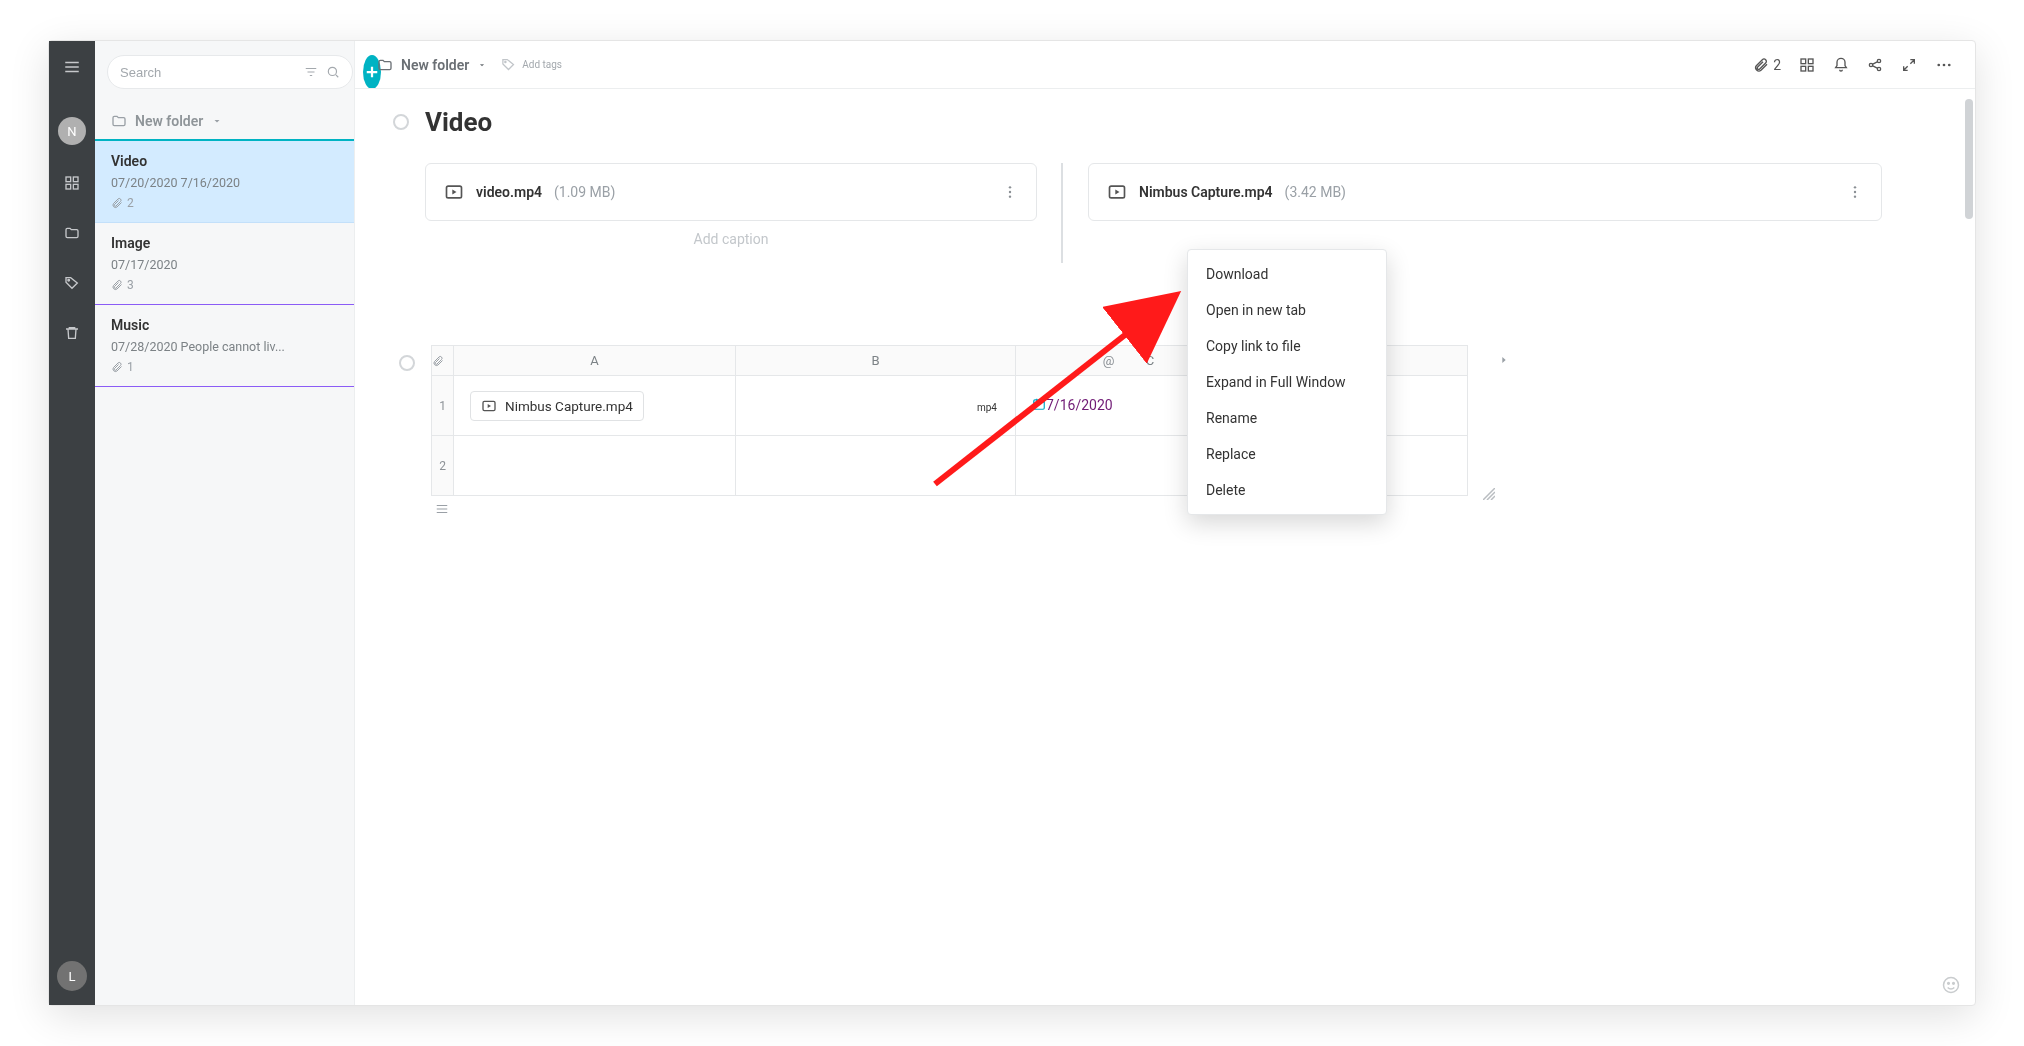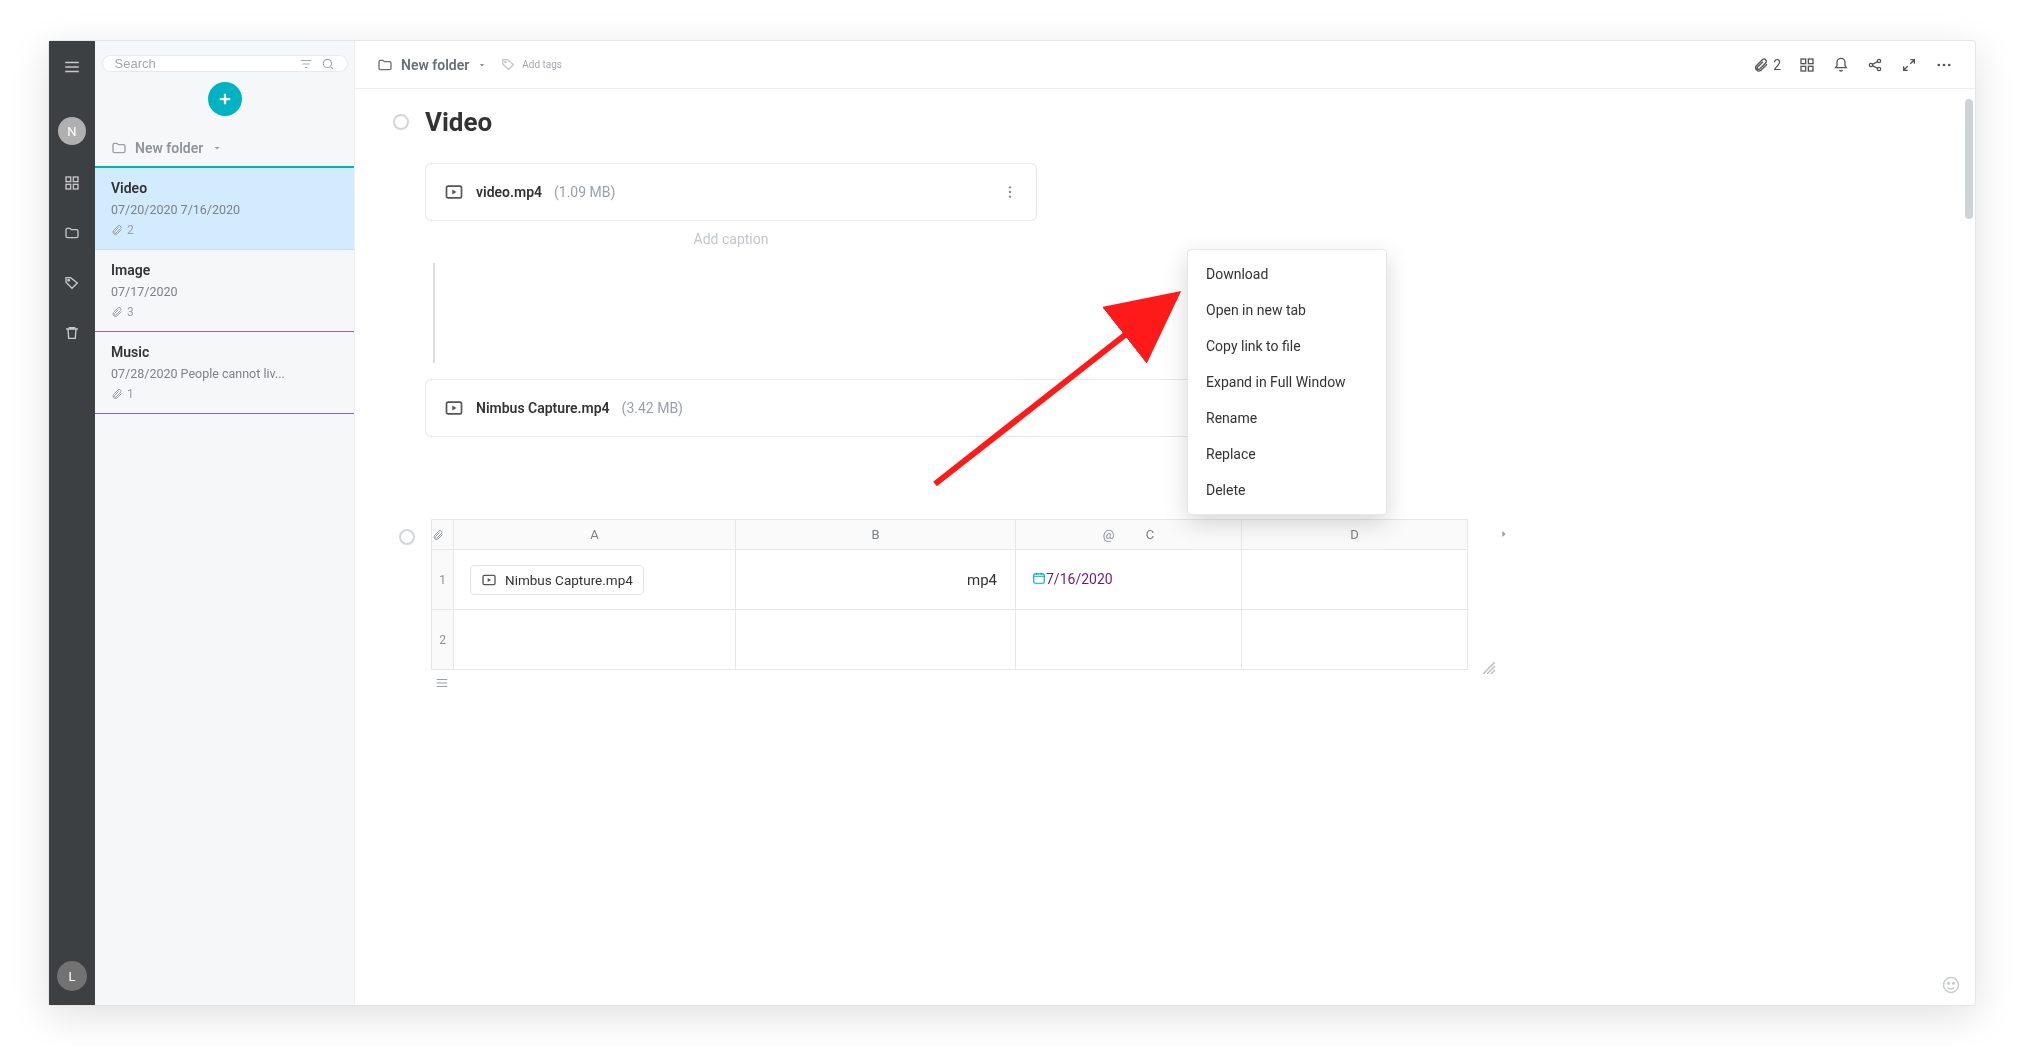--- a/index.html
+++ b/index.html
@@ -42,21 +42,20 @@
   background: #f6f7f8;
   border-right: 1px solid #eceeef;
   display:flex;
   flex-direction: column;
 }
 .side-top {
   padding: 14px 12px;
   display:flex;
   gap: 10px;
   align-items:center;
-  flex-direction:column;
 }
 .search {
   flex:1;
   background:#fff;
   border:1px solid #e7e9eb;
   border-radius: 20px;
   height: 34px;
   display:flex;
   align-items:center;
   padding: 0 12px;
@@ -152,21 +151,21 @@
 .sheet th, .sheet td { border:1px solid #e5e7e9; height:60px; text-align:center; }
 .sheet th.rownum, .sheet td.rownum { width:22px; background:#fafafa; color:#8d9297; font-size:12px; }
 .sheet th.col { background:#fafafa; color:#7c8286; font-weight:400; font-size:13px; }
 .sheet th.colA { width:282px; }
 .sheet th.colB { width:280px; }
 .sheet th.colC { width:226px; }
 .sheet th.colD { width:226px; }
 .sheet th.head { height:30px; }
 .sheet .attach-icon-header { color:#9aa0a6; }
 .cell-file { display:inline-flex; align-items:center; gap:8px; border:1px solid #e0e2e4; border-radius:4px; padding:6px 10px; font-size:13.5px; }
-.cell-file2 { display:inline-flex; align-items:center; gap:6px; font-size:15px; justify-content:flex-end; width:100%; padding-right:18px; color:#333;}
+.cell-file2 { display:inline-flex; align-items:center; gap:6px; font-size:10px; justify-content:flex-end; width:100%; padding-right:18px; color:#333;}
 .cell-date { color:#701a75; display:inline-flex; align-items:flex-start; font-size:14px; }
 .col-icon { display:inline-flex; align-items:center; justify-content:center; gap:6px;}
 .at-icon { color:#8a8f94; }
 .resize-br { position:absolute; right:-4px; bottom:-4px; width:12px; height:12px; }
 
 .addrow-handle { position:absolute; left:0; bottom:-22px; width:22px; height:18px; color:#9aa0a6; display:flex; align-items:center; justify-content:center; }
 
 .arrow-annotation {
   position:absolute;
   top:195px; left:560px;
@@ -352,21 +351,21 @@
         </div>
       </div>
     </div>
 
     <div class="content">
       <div class="title-row">
         <div class="radio"></div>
         <div class="page-title">Video</div>
       </div>
 
-      <div class="attachments-row" style="margin-left:32px;flex-direction:column;">
+      <div class="attachments-row" style="margin-left:32px;">
         <div class="attach-col">
           <div class="attach-card">
             <svg width="20" height="20" viewBox="0 0 24 24" fill="none" stroke="#555" stroke-width="2">
                 <rect x="3" y="5" width="18" height="14" rx="2"></rect>
                 <path d="M10 9l5 3-5 3z" fill="#555" stroke="none"></path>
               </svg>
             <span class="attach-name">video.mp4</span>
             <span class="attach-size">(1.09 MB)</span>
             <span class="more">
               <svg width="16" height="16" viewBox="0 0 24 24" fill="#8a8f94">

